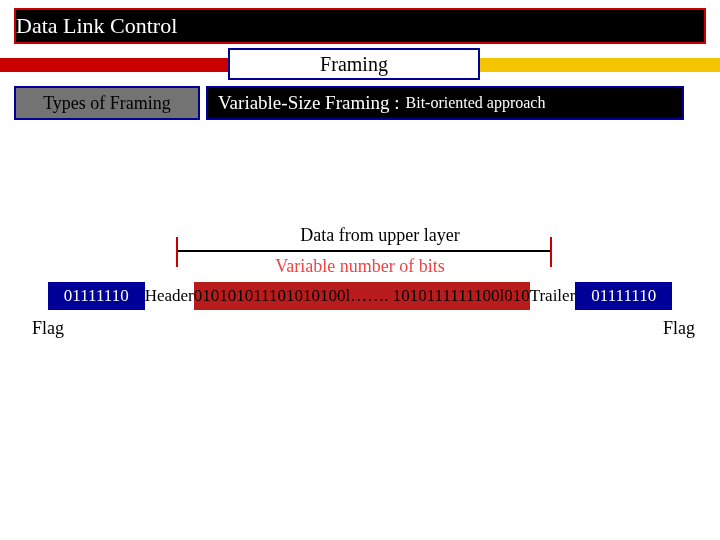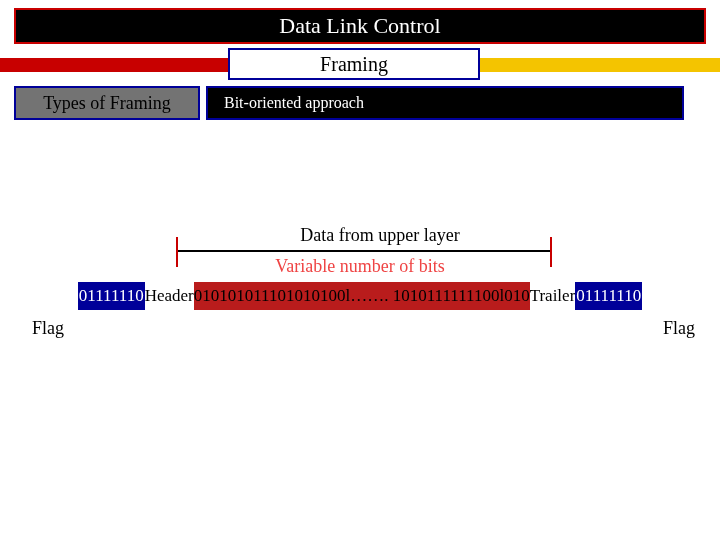--- a/index.html
+++ b/index.html
@@ -1,21 +1,21 @@
 <!DOCTYPE html>
 <html><head>
 <meta charset="utf-8">
 <style>
   * { box-sizing: border-box; margin: 0; padding: 0; }
   body { width: 720px; height: 540px; background: #fff; font-family: Georgia, "Times New Roman", serif; position: relative; overflow: hidden; }
 
   .title-box {
     position: absolute; left: 14px; top: 8px; width: 692px; height: 36px;
     background: #000; border: 2px solid #c80000;
-    display: flex; align-items: center; justify-content: center;
+    display: flex; align-items: center; justify-content: flex-start;
   }
   .title-box span { color: #fff; font-size: 22px; }
 
   .bar-row { position: absolute; top: 58px; left: 0; width: 100%; height: 16px; }
   .bar-left { position: absolute; left: 0; top: 0; width: 228px; height: 14px; background: #c80000; }
   .bar-right { position: absolute; left: 480px; top: 0; width: 240px; height: 14px; background: #f4c400; }
   .sub-box {
     position: absolute; left: 228px; top: 48px; width: 252px; height: 32px;
     background: #fff; border: 2px solid #000099;
     display: flex; align-items: center; justify-content: center;
@@ -52,21 +52,21 @@
   .arrow-cap-left, .arrow-cap-right {
     position: absolute; width: 2px; height: 30px; background: #c80000;
   }
 
   .frame-row {
     position: absolute; top: 282px; left: 0; width: 100%;
     display: flex; align-items: stretch; justify-content: center;
     font-size: 17px;
   }
   .cell { display: flex; align-items: center; justify-content: center; height: 28px; padding: 0 0; white-space: nowrap; }
-  .flag-cell { background: #000099; color: #fff; padding: 0 1px; font-family: Georgia, serif; }
+  .flag-cell { background: #000099; color: #fff; padding: 0 16px; font-family: Georgia, serif; }
   .hdr-cell, .trl-cell { background: #fff; color: #000; }
   .data-cell { background: #b91c1c; color: #000; font-family: Georgia, serif; }
 
   .flag-label-left, .flag-label-right {
     position: absolute; top: 318px; font-size: 18px; color: #000;
   }
   .flag-label-left { left: 32px; }
   .flag-label-right { left: 663px; }
 </style>
 </head>
@@ -82,20 +82,21 @@
 </div>
 <div class="sub-box">
   <span>Framing</span>
 </div>
 
 <div class="types-box">
   <span>Types of  Framing</span>
 </div>
 
 <div class="variable-box">
+  <span class="big">Variable-Size Framing :</span>
   <span class="small">Bit-oriented approach</span>
 </div>
 
 <div class="upper-layer">Data from upper layer</div>
 
 <div class="arrow-cap-left" style="left:176px; top:237px;"></div>
 <div class="arrow-line" style="left:178px; width:372px;"></div>
 <div class="arrow-cap-right" style="left:550px; top:237px;"></div>
 
 <div class="variable-bits">Variable number of bits</div>

